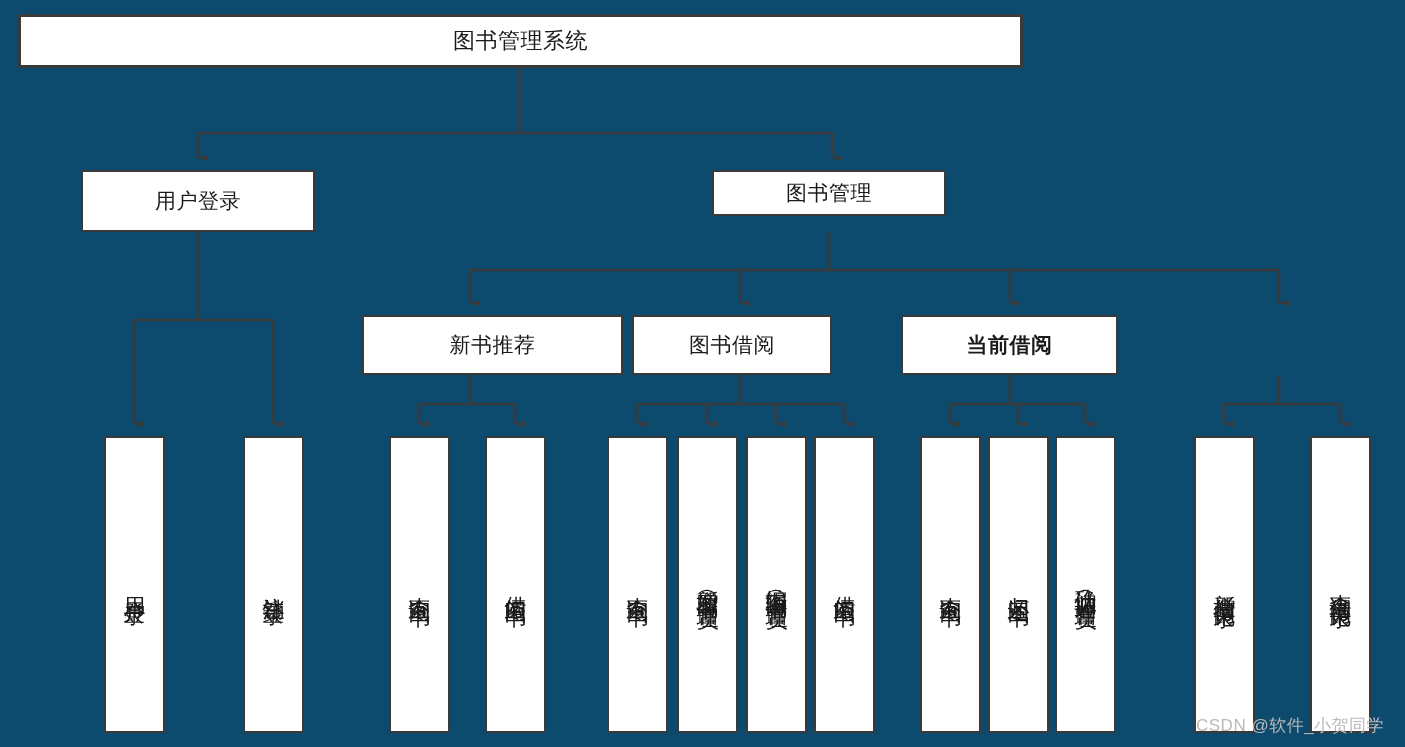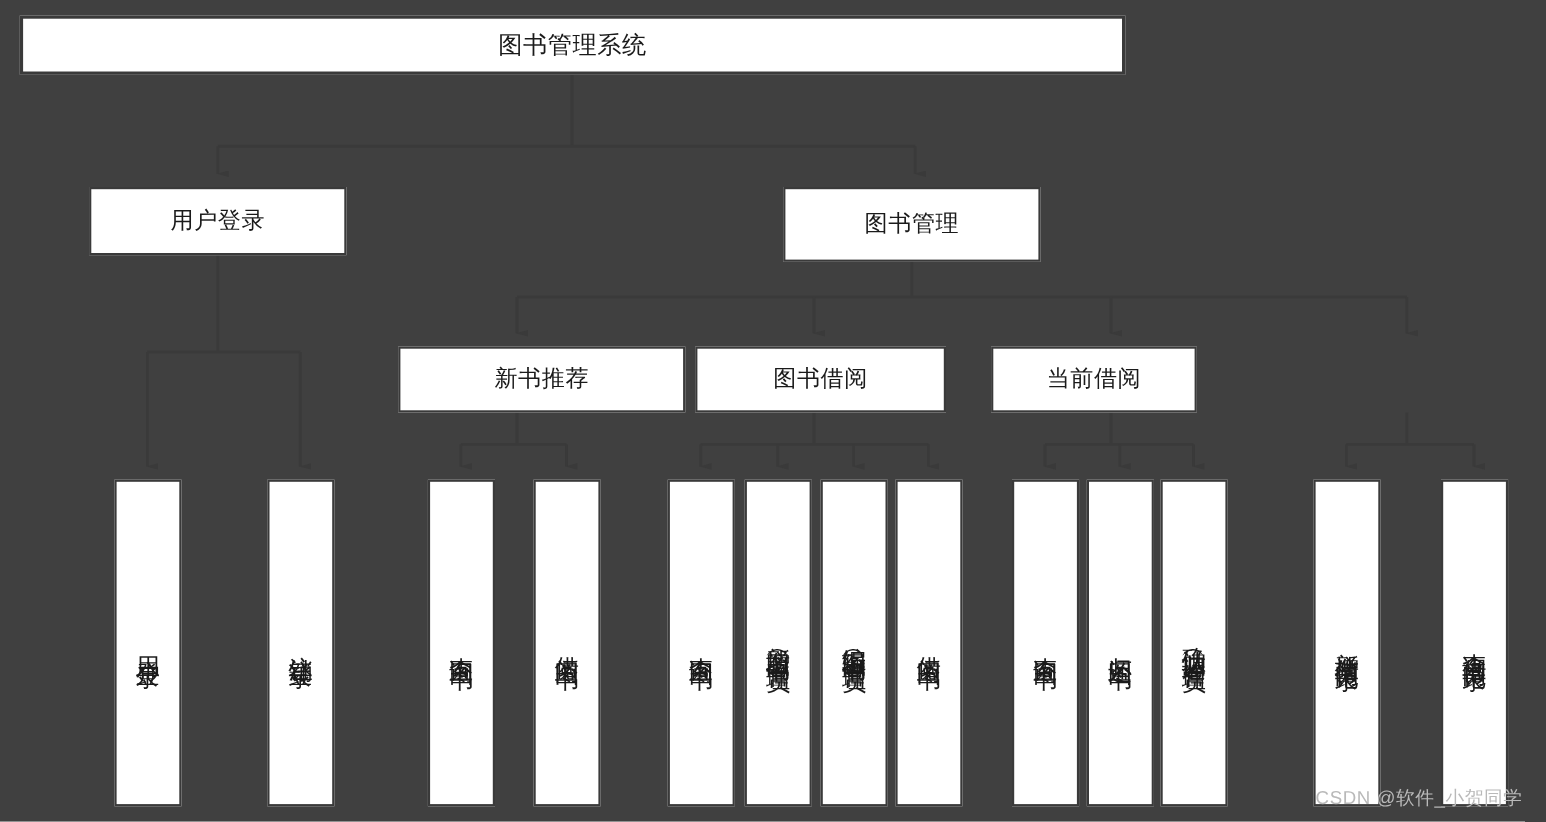--- a/index.html
+++ b/index.html
@@ -7,21 +7,21 @@
     padding: 0;
     background: #ffffff;
   }
   body {
     font-family: "Liberation Sans", "DejaVu Sans", sans-serif;
   }
   #diagram-root {
     position: relative;
     width: 1405px;
     height: 747px;
-    background: #404040;
+    background: #0c4a6e;
     overflow: hidden;
   }
   svg#edges {
     position: absolute;
     left: 0;
     top: 0;
     width: 1405px;
     height: 747px;
     pointer-events: none;
   }
@@ -128,31 +128,31 @@
     </g>
   </svg>
 
   <div class="node root" style="left:18px; top:14px; width:1005px; height:54px;">
     <span class="node-label">图书管理系统</span>
   </div>
 
   <div class="node level2" style="left:81px; top:170px; width:234px; height:62px;">
     <span class="node-label">用户登录</span>
   </div>
-  <div class="node level2" style="left:712px; top:170px; width:234px; height:68px;">
+  <div class="node level2" style="left:712px; top:170px; width:234px; height:46px;">
     <span class="node-label">图书管理</span>
   </div>
 
   <div class="node level3" style="left:362px; top:315px; width:261px; height:60px;">
     <span class="node-label">新书推荐</span>
   </div>
-  <div class="node level3" style="left:632px; top:315px; width:228px; height:60px;">
+  <div class="node level3" style="left:632px; top:315px; width:200px; height:60px;">
     <span class="node-label">图书借阅</span>
   </div>
-  <div class="node level3" style="left:901px; top:315px; width:187px; height:60px;">
+  <div class="node level3" style="left:901px; top:315px; width:217px; height:60px;font-weight:bold;">
     <span class="node-label">当前借阅</span>
   </div>
 
   <div class="node leaf" style="left:104px; top:436px; width:61px; height:297px;">
     <span class="node-label">用户登录</span>
   </div>
   <div class="node leaf" style="left:243px; top:436px; width:61px; height:297px;">
     <span class="node-label">注销登录</span>
   </div>
 

